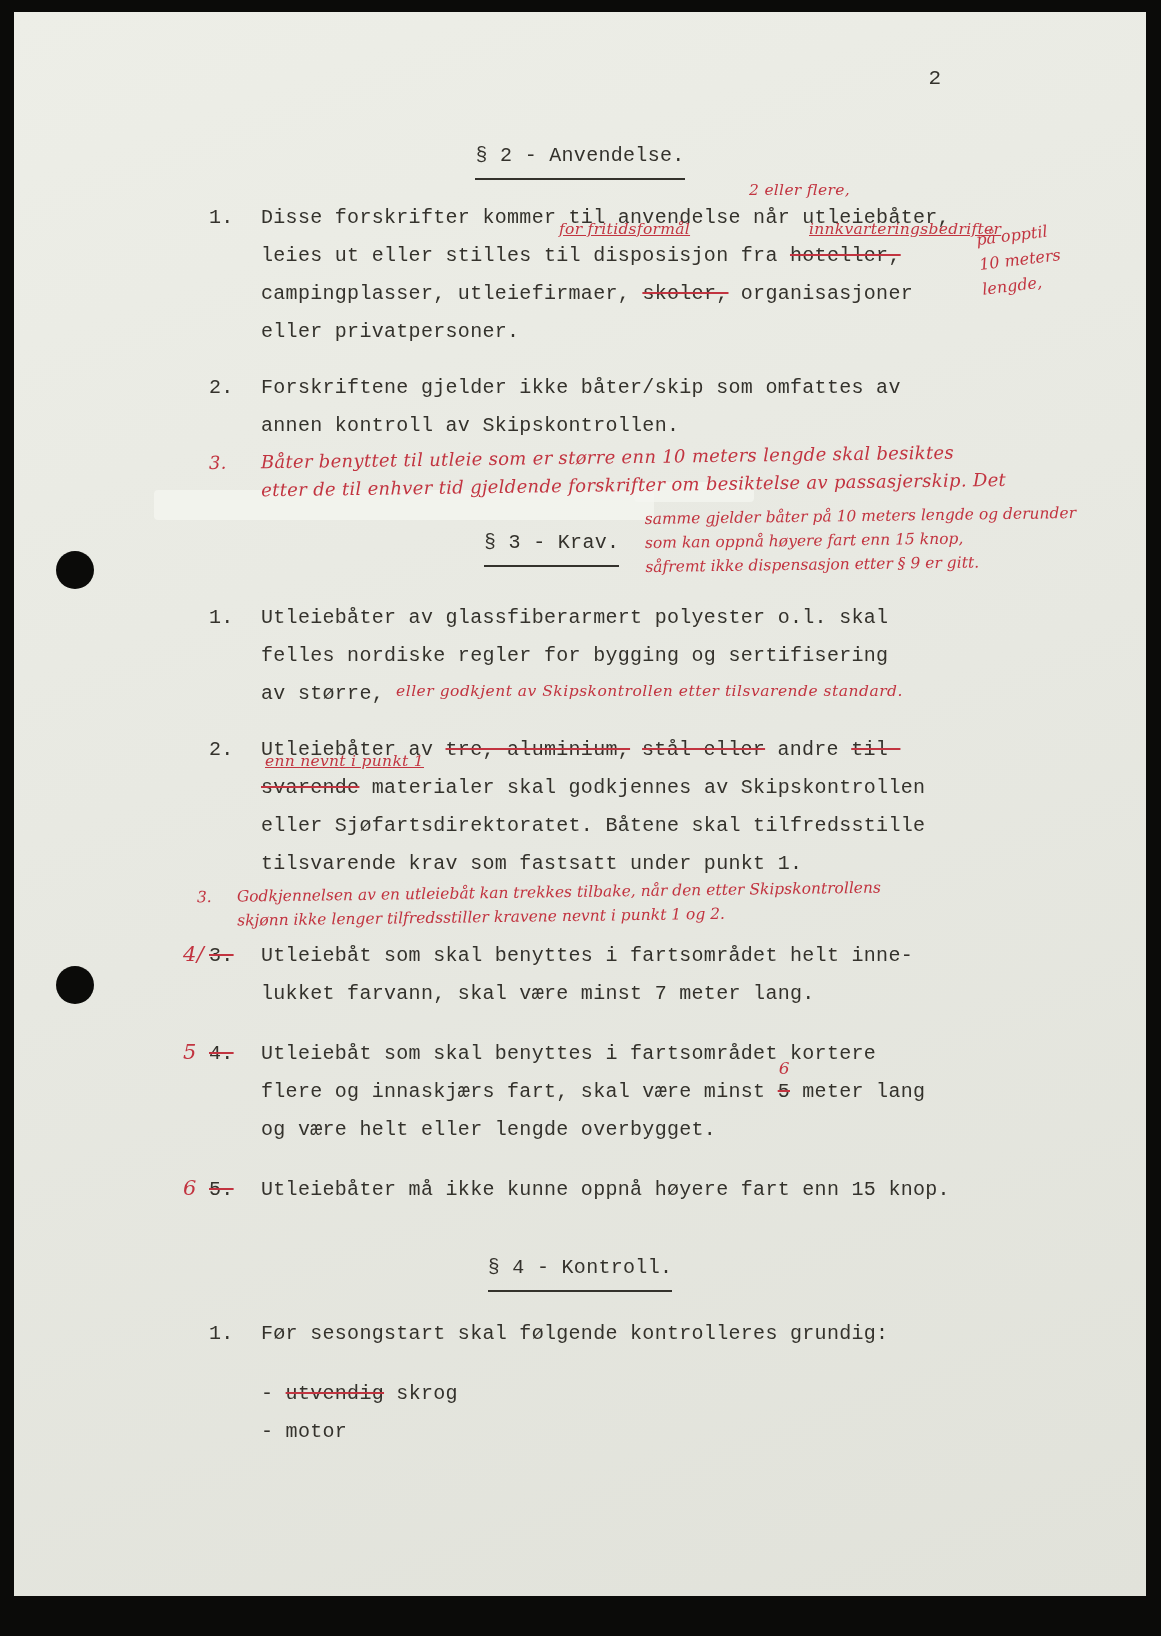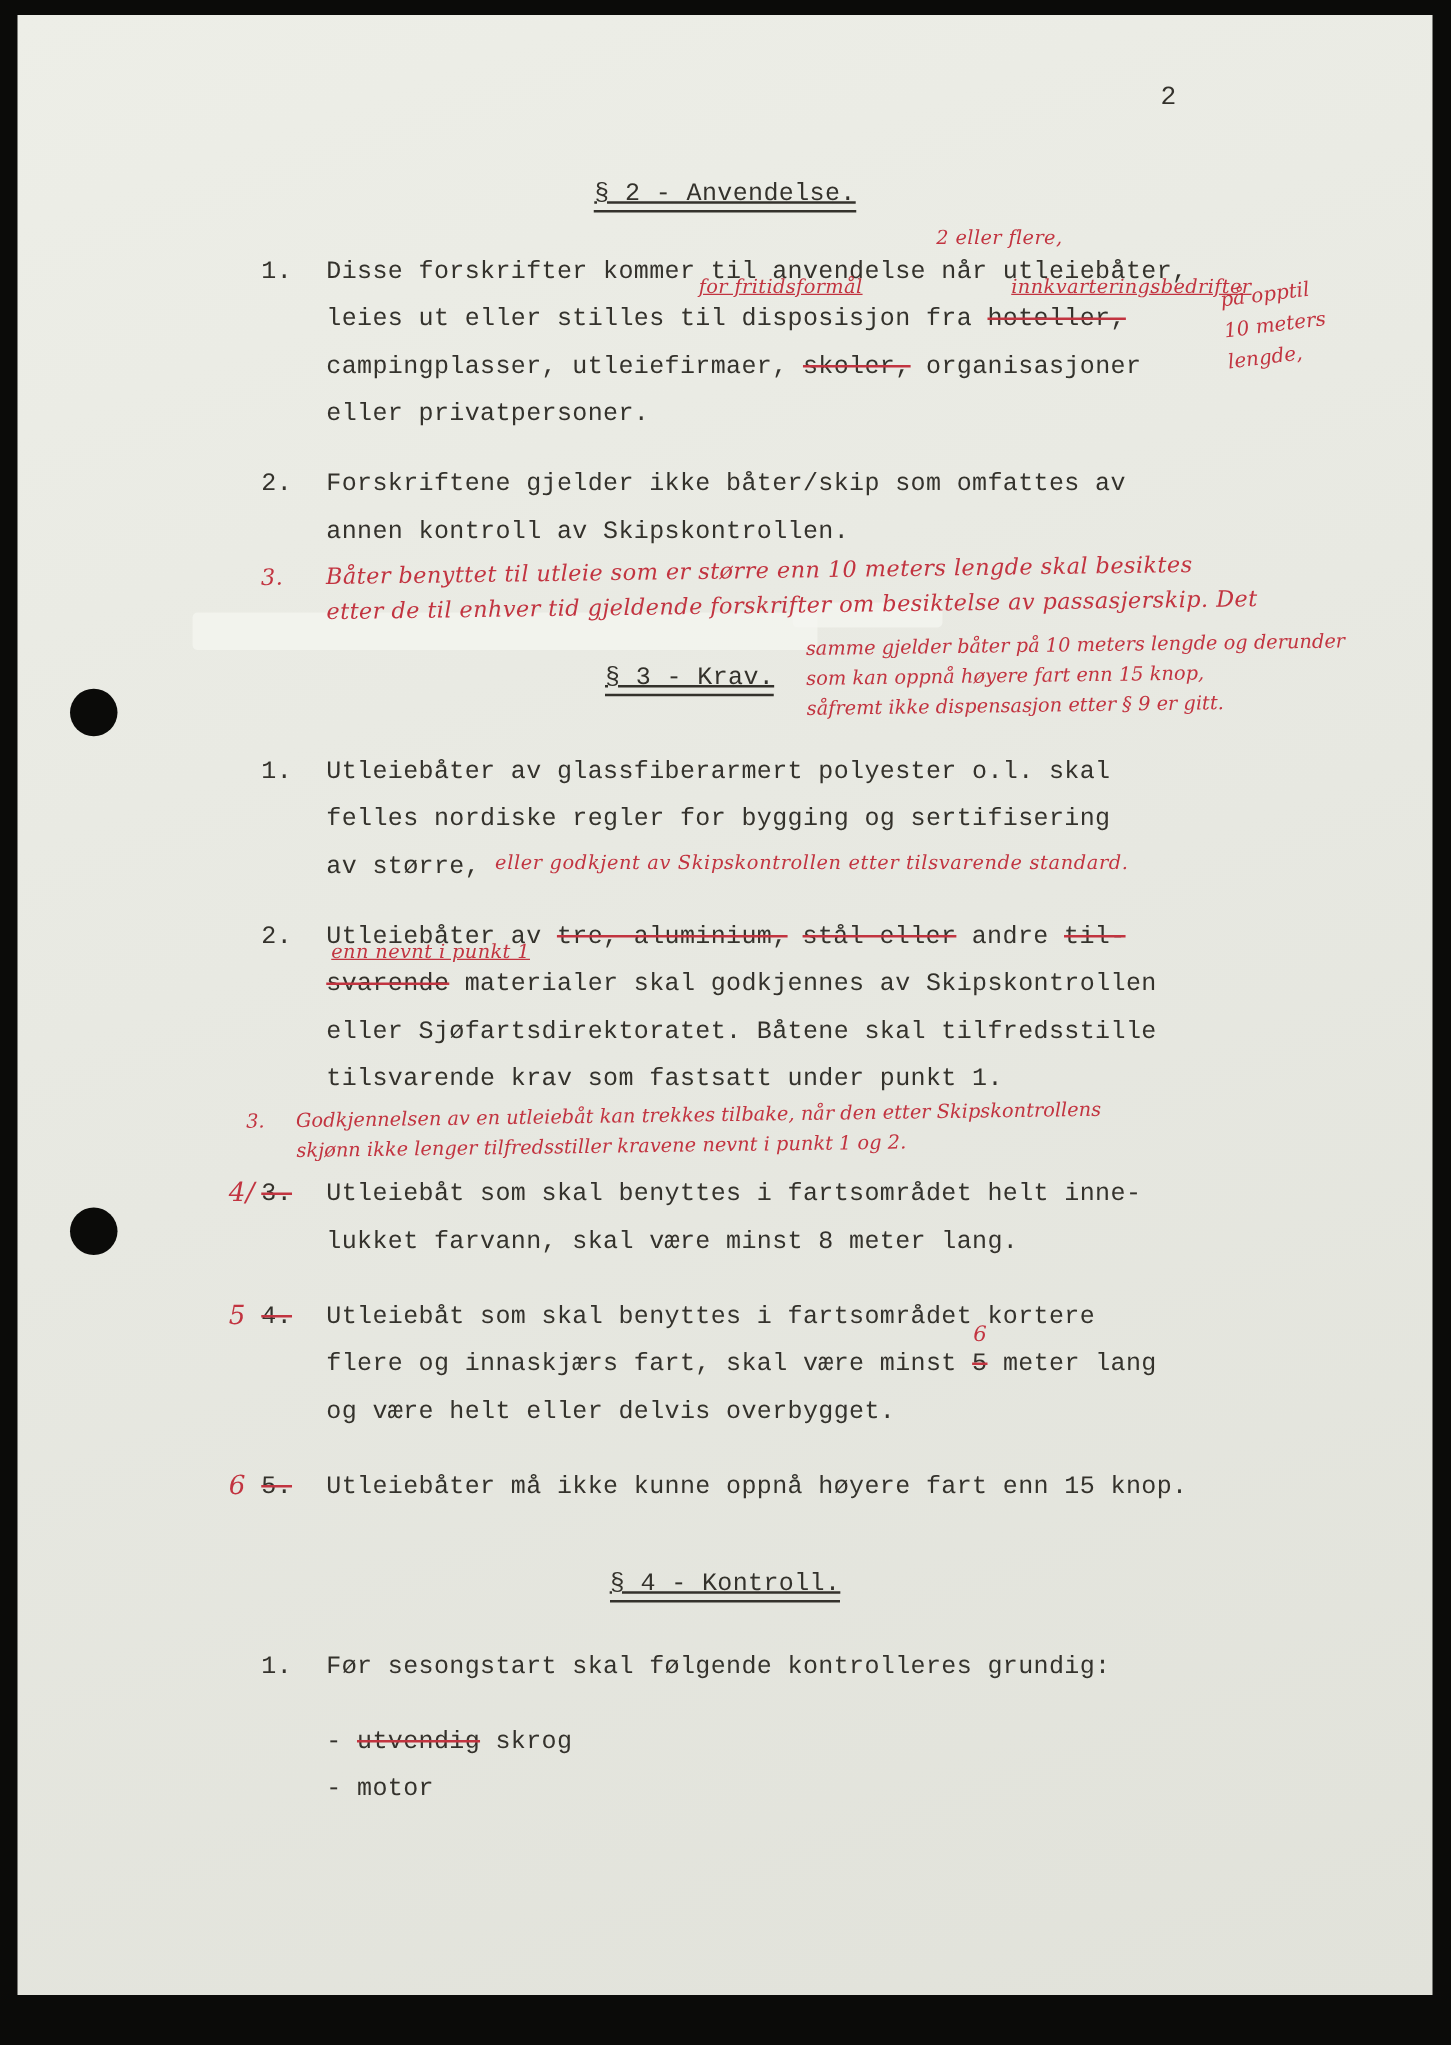--- a/index.html
+++ b/index.html
@@ -24,21 +24,21 @@
   .hw-sm{font-size:15.5px;line-height:24px;}
   .strike{text-decoration:line-through;text-decoration-color:#c23440;text-decoration-thickness:2px;text-align:right;}
   .redunder{text-decoration:underline;text-decoration-color:#c23440;}
   .tline{position:relative;}
   .above{position:absolute;white-space:nowrap;}
   .item{display:flex;margin-left:195px;}
   .num{width:52px;flex:none;position:relative;}
   .rednum{position:absolute;left:-26px;top:-2px;font-size:21px;}
   .itext{flex:1;}
   .title{text-align:center;}
-  .ut{border-bottom:2px solid #34322c;padding-bottom:1px;text-decoration:underline;}
+  .ut{border-bottom:2px solid #34322c;padding-bottom:11px;}
   .krav-row{display:flex;align-items:center;margin-left:470px;}
   .redstack{margin-left:26px;}
   .margin-note{position:absolute;left:965px;top:210px;transform:rotate(-7deg);font-size:16px;line-height:25px;}
   .reditem-slant{transform:rotate(-0.8deg);transform-origin:left center;}
   .xwrap{position:relative;display:inline-block;}
   .bullet{margin-left:247px;}
   .gap{display:inline-block;width:0.6em;}
   .inline-hw{margin-left:12px;position:relative;top:-3px;letter-spacing:.5px;}
 </style>
 </head>
@@ -146,34 +146,34 @@
         <div class="hw hw-sm">skjønn ikke lenger tilfredsstiller kravene nevnt i punkt 1 og 2.</div>
       </div>
     </div>
 
     <div class="item" style="margin-top:4px;">
       <div class="num typed">
         <span class="hw rednum">4/</span><span class="strike">3.</span>
       </div>
       <div class="itext typed">
         <div class="tline"><span>Utleiebåt som skal benyttes i fartsområdet helt inne-</span></div>
-        <div class="tline"><span>lukket farvann, skal være minst 8 meter lang.</span></div>
+        <div class="tline"><span>lukket farvann, skal være minst 7 meter lang.</span></div>
       </div>
     </div>
 
     <div class="item" style="margin-top:22px;">
       <div class="num typed">
         <span class="hw rednum">5</span><span class="strike">4.</span>
       </div>
       <div class="itext typed">
         <div class="tline"><span>Utleiebåt som skal benyttes i fartsområdet kortere</span></div>
         <div class="tline">
           <span>flere og innaskjærs fart, skal være minst </span><span class="xwrap"><span class="hw above" style="left:1px;top:-24px;font-size:17px;">6</span><span class="strike">5</span></span><span> meter lang</span>
         </div>
-        <div class="tline"><span>og være helt eller delvis overbygget.</span></div>
+        <div class="tline"><span>og være helt eller lengde overbygget.</span></div>
       </div>
     </div>
 
     <div class="item" style="margin-top:22px;">
       <div class="num typed">
         <span class="hw rednum">6</span><span class="strike">5.</span>
       </div>
       <div class="itext typed">
         <div class="tline"><span>Utleiebåter må ikke kunne oppnå høyere fart enn 15 knop.</span></div>
       </div>

